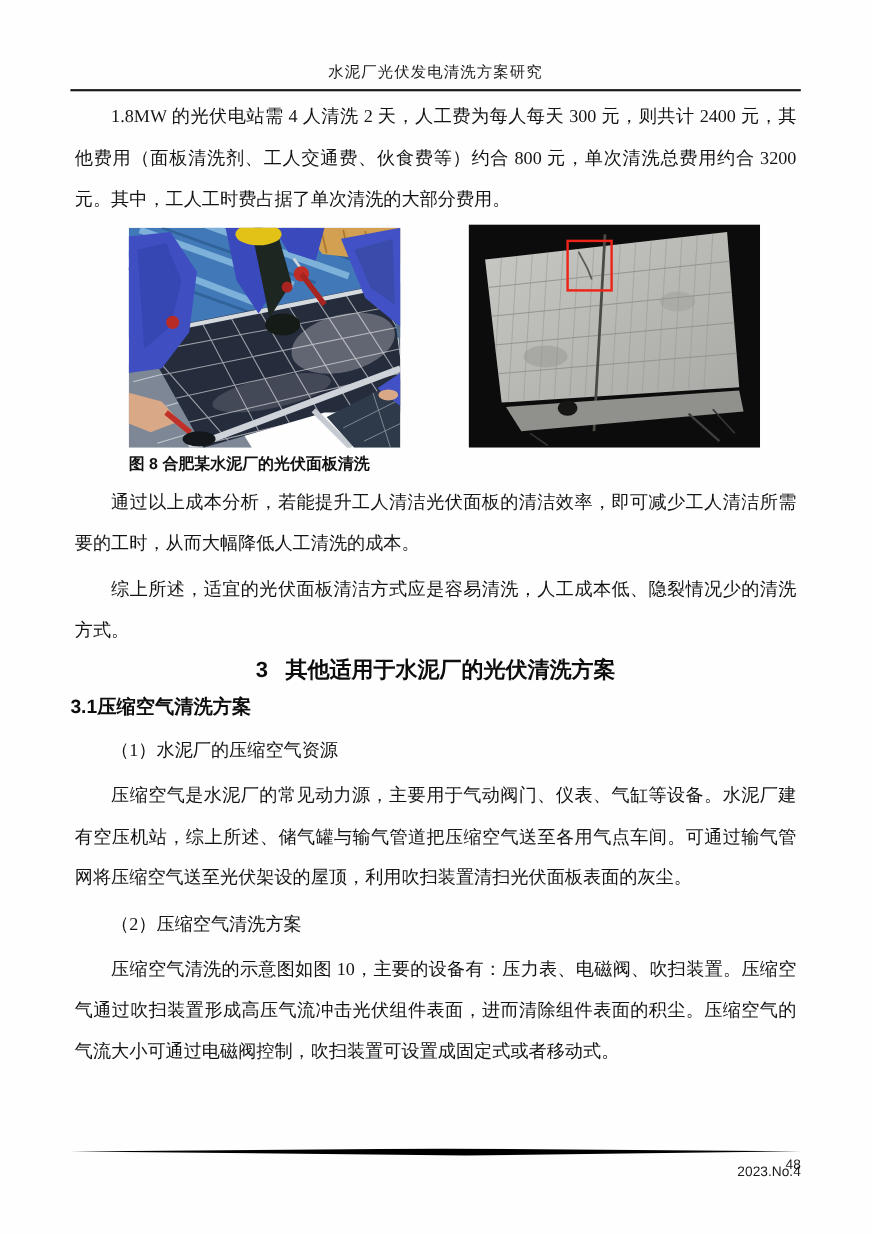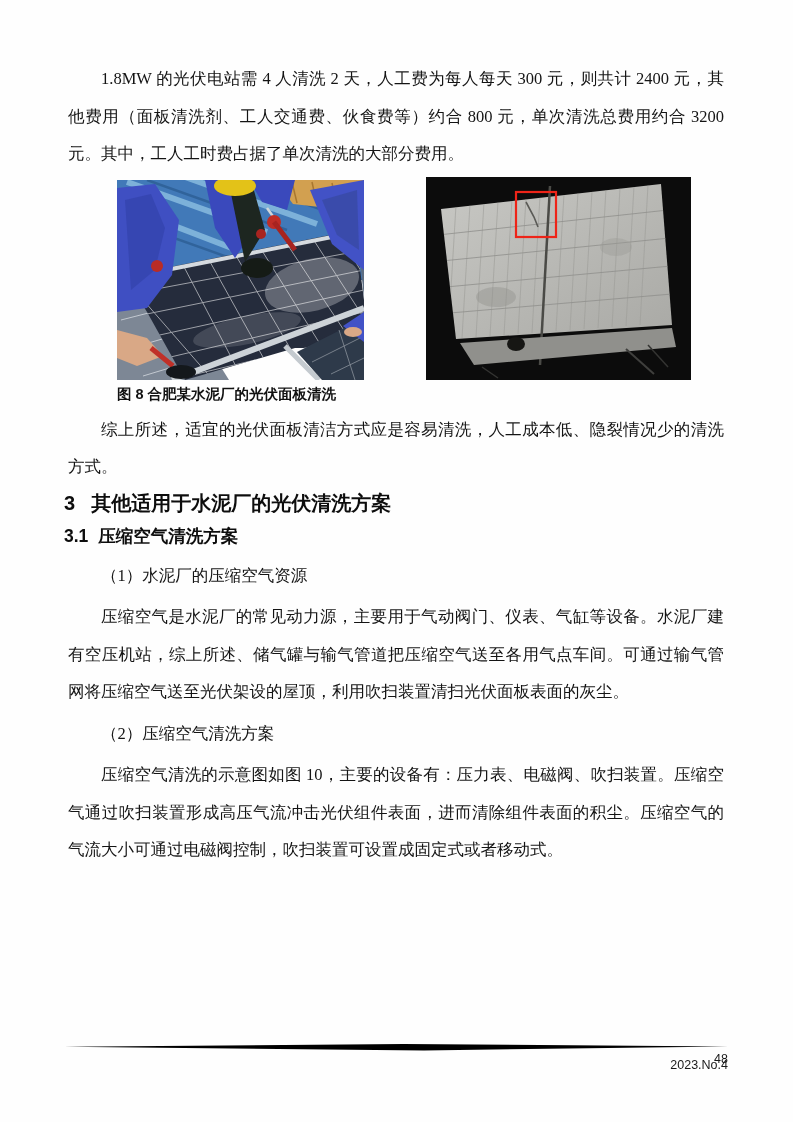--- a/index.html
+++ b/index.html
@@ -25,45 +25,49 @@
   .fig1{left:53px;top:3px;width:247px;}
   .fig2{left:362px;top:0;width:265px;}
   .fig svg{display:block;}
   .figcap{
     text-align:left;font-weight:bold;font-size:14.5px;margin-top:5px;
     font-family:"Liberation Sans","DejaVu Sans",sans-serif;color:#111;
     white-space:nowrap;
   }
   .h-sec{
     font-family:"Liberation Sans","DejaVu Sans",sans-serif;
-    font-size:20px;font-weight:bold;line-height:27px;margin:2px 0 0;color:#0d0d0d;
+    font-size:20px;font-weight:bold;line-height:27px;margin:2px 0 0;color:#0d0d0d;text-align:center;
   }
   .h-sec .hnum{margin-right:16px;}
   .h-sub{
     font-family:"Liberation Sans","DejaVu Sans",sans-serif;
     font-size:17.5px;font-weight:bold;line-height:25px;margin:7px 0 0;color:#0d0d0d;
   }
-  .h-sub .hnum{margin-right:10px;}
+  .h-sub .hnum{margin-right:0;}
   .p-item{margin-top:8px;font-family:Liberation Serif, serif;}
   .pagefoot{position:absolute;left:64px;right:65px;top:1044px;}
   .footrule{display:block;width:100%;height:7px;}
   .footrow{
     position:relative;margin-top:1px;height:18px;
     font-family:"Liberation Sans","DejaVu Sans",sans-serif;
     font-size:12.5px;color:#1a1a1a;
   }
   .pageno{display:block;text-align:right;}
   .issue{position:absolute;right:0;top:6px;}
 </style>
 </head>
 <body>
 
 <div class="page">
   <div class="content">
 
+    <div class="pagehead">
+      <span>水泥厂光伏发电清洗方案研究</span>
+      <div class="headrule"></div>
+    </div>
 
     <p class="para p-first">1.8MW 的光伏电站需 4 人清洗 2 天，人工费为每人每天 300 元，则共计 2400 元，其他费用（面板清洗剂、工人交通费、伙食费等）约合 800 元，单次清洗总费用约合 3200 元。其中，工人工时费占据了单次清洗的大部分费用。</p>
 
     <div class="figrow">
 
       <figure class="fig fig1">
         <svg width="247" height="200" viewBox="0 0 247 200">
           <defs>
             <clipPath id="ph1">
                 <rect x="0" y="0" width="247" height="200"></rect>
@@ -221,20 +225,21 @@
           <ellipse cx="90" cy="167" rx="9" ry="7" fill="#161614"></ellipse>
 
           <line x1="200" y1="172" x2="228" y2="197" stroke="#3f3f3d" stroke-width="2"></line>
           <line x1="222" y1="168" x2="242" y2="190" stroke="#343432" stroke-width="1.5"></line>
           <line x1="56" y1="190" x2="72" y2="201" stroke="#343432" stroke-width="1.5"></line>
         </svg>
       </figure>
 
     </div>
 
+    <p class="para">通过以上成本分析，若能提升工人清洁光伏面板的清洁效率，即可减少工人清洁所需要的工时，从而大幅降低人工清洗的成本。</p>
     <p class="para">综上所述，适宜的光伏面板清洁方式应是容易清洗，人工成本低、隐裂情况少的清洗方式。</p>
 
     <h2 class="h-sec">
       <span class="hnum">3</span><span>其他适用于水泥厂的光伏清洗方案</span>
     </h2>
 
     <h3 class="h-sub">
       <span class="hnum">3.1</span><span>压缩空气清洗方案</span>
     </h3>
 

